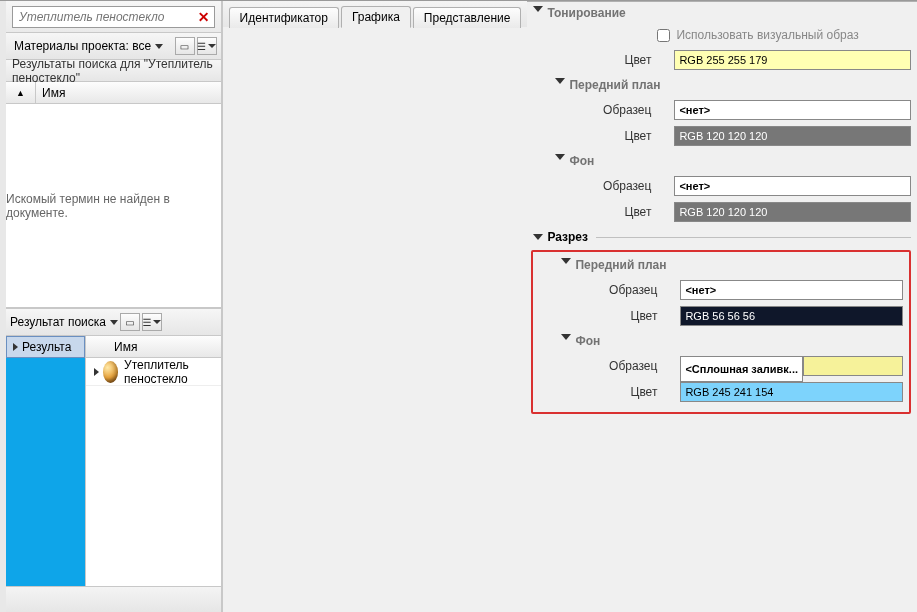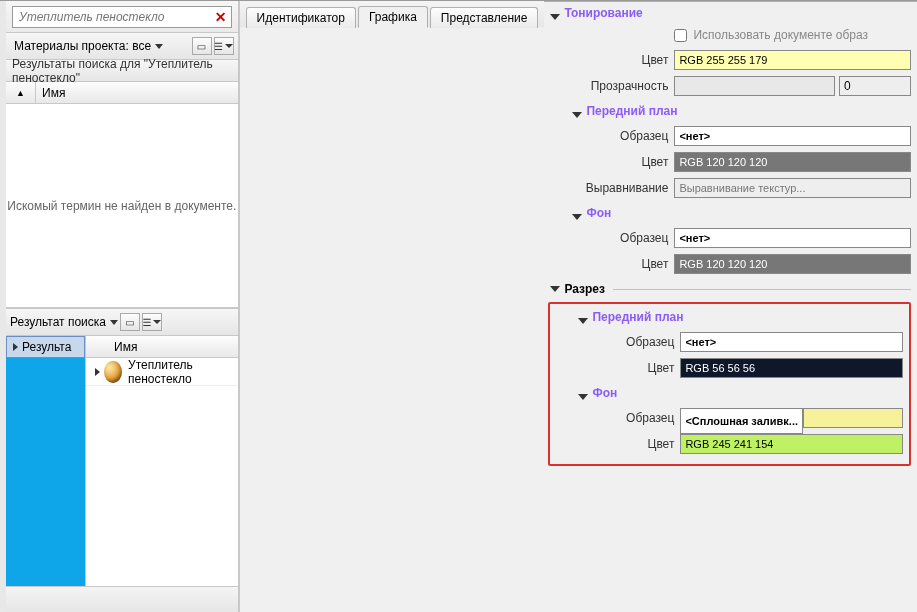--- a/index.html
+++ b/index.html
@@ -40,26 +40,26 @@
 
   .btm-left { display:flex; height:250px; }
   .footer-strip { height:26px; border-top:1px solid #c8c8c8; background:linear-gradient(#f4f4f4,#e6e6e6); }
 
   
   .r-tabs { height:26px; display:flex; align-items:flex-end; padding:0 6px; background:linear-gradient(#f4f4f4,#e6e6e6); gap:2px; }
   .r-tab { padding:3px 10px; border:1px solid #b0b0b0; border-bottom:none; background:linear-gradient(#fdfdfd,#eaeaea); border-radius:3px 3px 0 0; font-size:12px; cursor:pointer; position:relative; top:1px; }
   .r-tab.active { background:#f0f0f0; border-bottom:1px solid #f0f0f0; }
   .r-body { flex:1; overflow:auto; border-top:1px solid #b0b0b0; padding-bottom:6px;}
 
-  .sect-hdr { display:flex;align-items:flex-end; padding:4px 6px; font-weight:bold; color:#8b5cf6;}
+  .sect-hdr { display:flex;align-items:flex-start; padding:4px 6px; font-weight:bold; color:#737373;}
   .sect-hdr.sub { padding-left:28px; font-weight:bold; }
   .sect-hdr .tri-down2 { margin-right:4px; }
   .tri-down2 { display:inline-block;width:0;height:0;border-left:5px solid transparent;border-right:5px solid transparent;border-top:6px solid #333;}
 
-  .prop-row { display:flex; align-items:center; height:24px; margin:2px 6px 2px 0; }
+  .prop-row { display:flex; align-items:center; height:24px; margin:2px 6px 2px 0;gap:17px; }
   .prop-lbl { width:130px; text-align:right; padding-right:6px; color:#333; }
   .prop-val { flex:1; height:20px; border:1px solid #888; background:#fff; padding:0 4px; display:flex; align-items:center; font-weight:bold; font-size:11px;}
   .prop-val.normal { font-weight:normal; }
   .prop-val.yellow-bg { background:#ffffb3; }
 
   .chk-row { display:flex;align-items:center; padding:4px 0 4px 130px; margin-right:6px; color:#888; }
   .chk-row input { margin-right:6px; }
 
   .slider-holder { flex:1; display:flex; align-items:center; }
   .slider-track { flex:1; height:20px; border:1px solid #888; background:#e8e8e8; margin-right:4px; position:relative;}
@@ -151,50 +151,39 @@
   </div>
 
   <div class="r-body">
 
     <div class="sect-hdr">
         <span class="tri-down2"></span>
         <span>Тонирование</span>
       </div>
     <div class="chk-row">
       <input type="checkbox" style="">
-      <span>Использовать документе образ</span>
+      <span>Использовать визуальный образ</span>
     </div>
     <div class="prop-row">
       <div class="prop-lbl">Цвет</div>
       <div class="prop-val normal yellow-bg">RGB 255 255 179</div>
     </div>
-    <div class="prop-row">
-      <div class="prop-lbl">Прозрачность</div>
-      <div class="slider-holder">
-        <div class="slider-track"></div>
-        <div class="slider-num">0</div>
-      </div>
-    </div>
 
 
     <div class="sect-hdr sub">
         <span class="tri-down2"></span>
         <span>Передний план</span>
       </div>
     <div class="prop-row">
       <div class="prop-lbl">Образец</div>
       <div class="prop-val">&lt;нет&gt;</div>
     </div>
     <div class="prop-row">
       <div class="prop-lbl">Цвет</div>
       <div class="prop-val normal grey-val">RGB 120 120 120</div>
-    </div>
-    <div class="prop-row">
-      <div class="prop-lbl">Выравнивание</div>
-      <div class="prop-val muted-val">Выравнивание текстур...</div>
     </div>
 
     <div class="sect-hdr sub">
         <span class="tri-down2"></span>
         <span>Фон</span>
       </div>
     <div class="prop-row">
       <div class="prop-lbl">Образец</div>
       <div class="prop-val">&lt;нет&gt;</div>
     </div>
@@ -229,18 +218,18 @@
         </div>
       <div class="prop-row">
         <div class="prop-lbl">Образец</div>
         <div class="split-val">
           <div class="lefttxt">&lt;Сплошная заливк...</div>
           <div class="rightsw"></div>
         </div>
       </div>
       <div class="prop-row">
         <div class="prop-lbl">Цвет</div>
-        <div class="prop-val normal" style="background:#bef264;">RGB 245 241 154</div>
+        <div class="prop-val normal" style="background:#7dd3fc;">RGB 245 241 154</div>
       </div>
     </div>
 
   </div>
 </div>
 
 </body></html>

